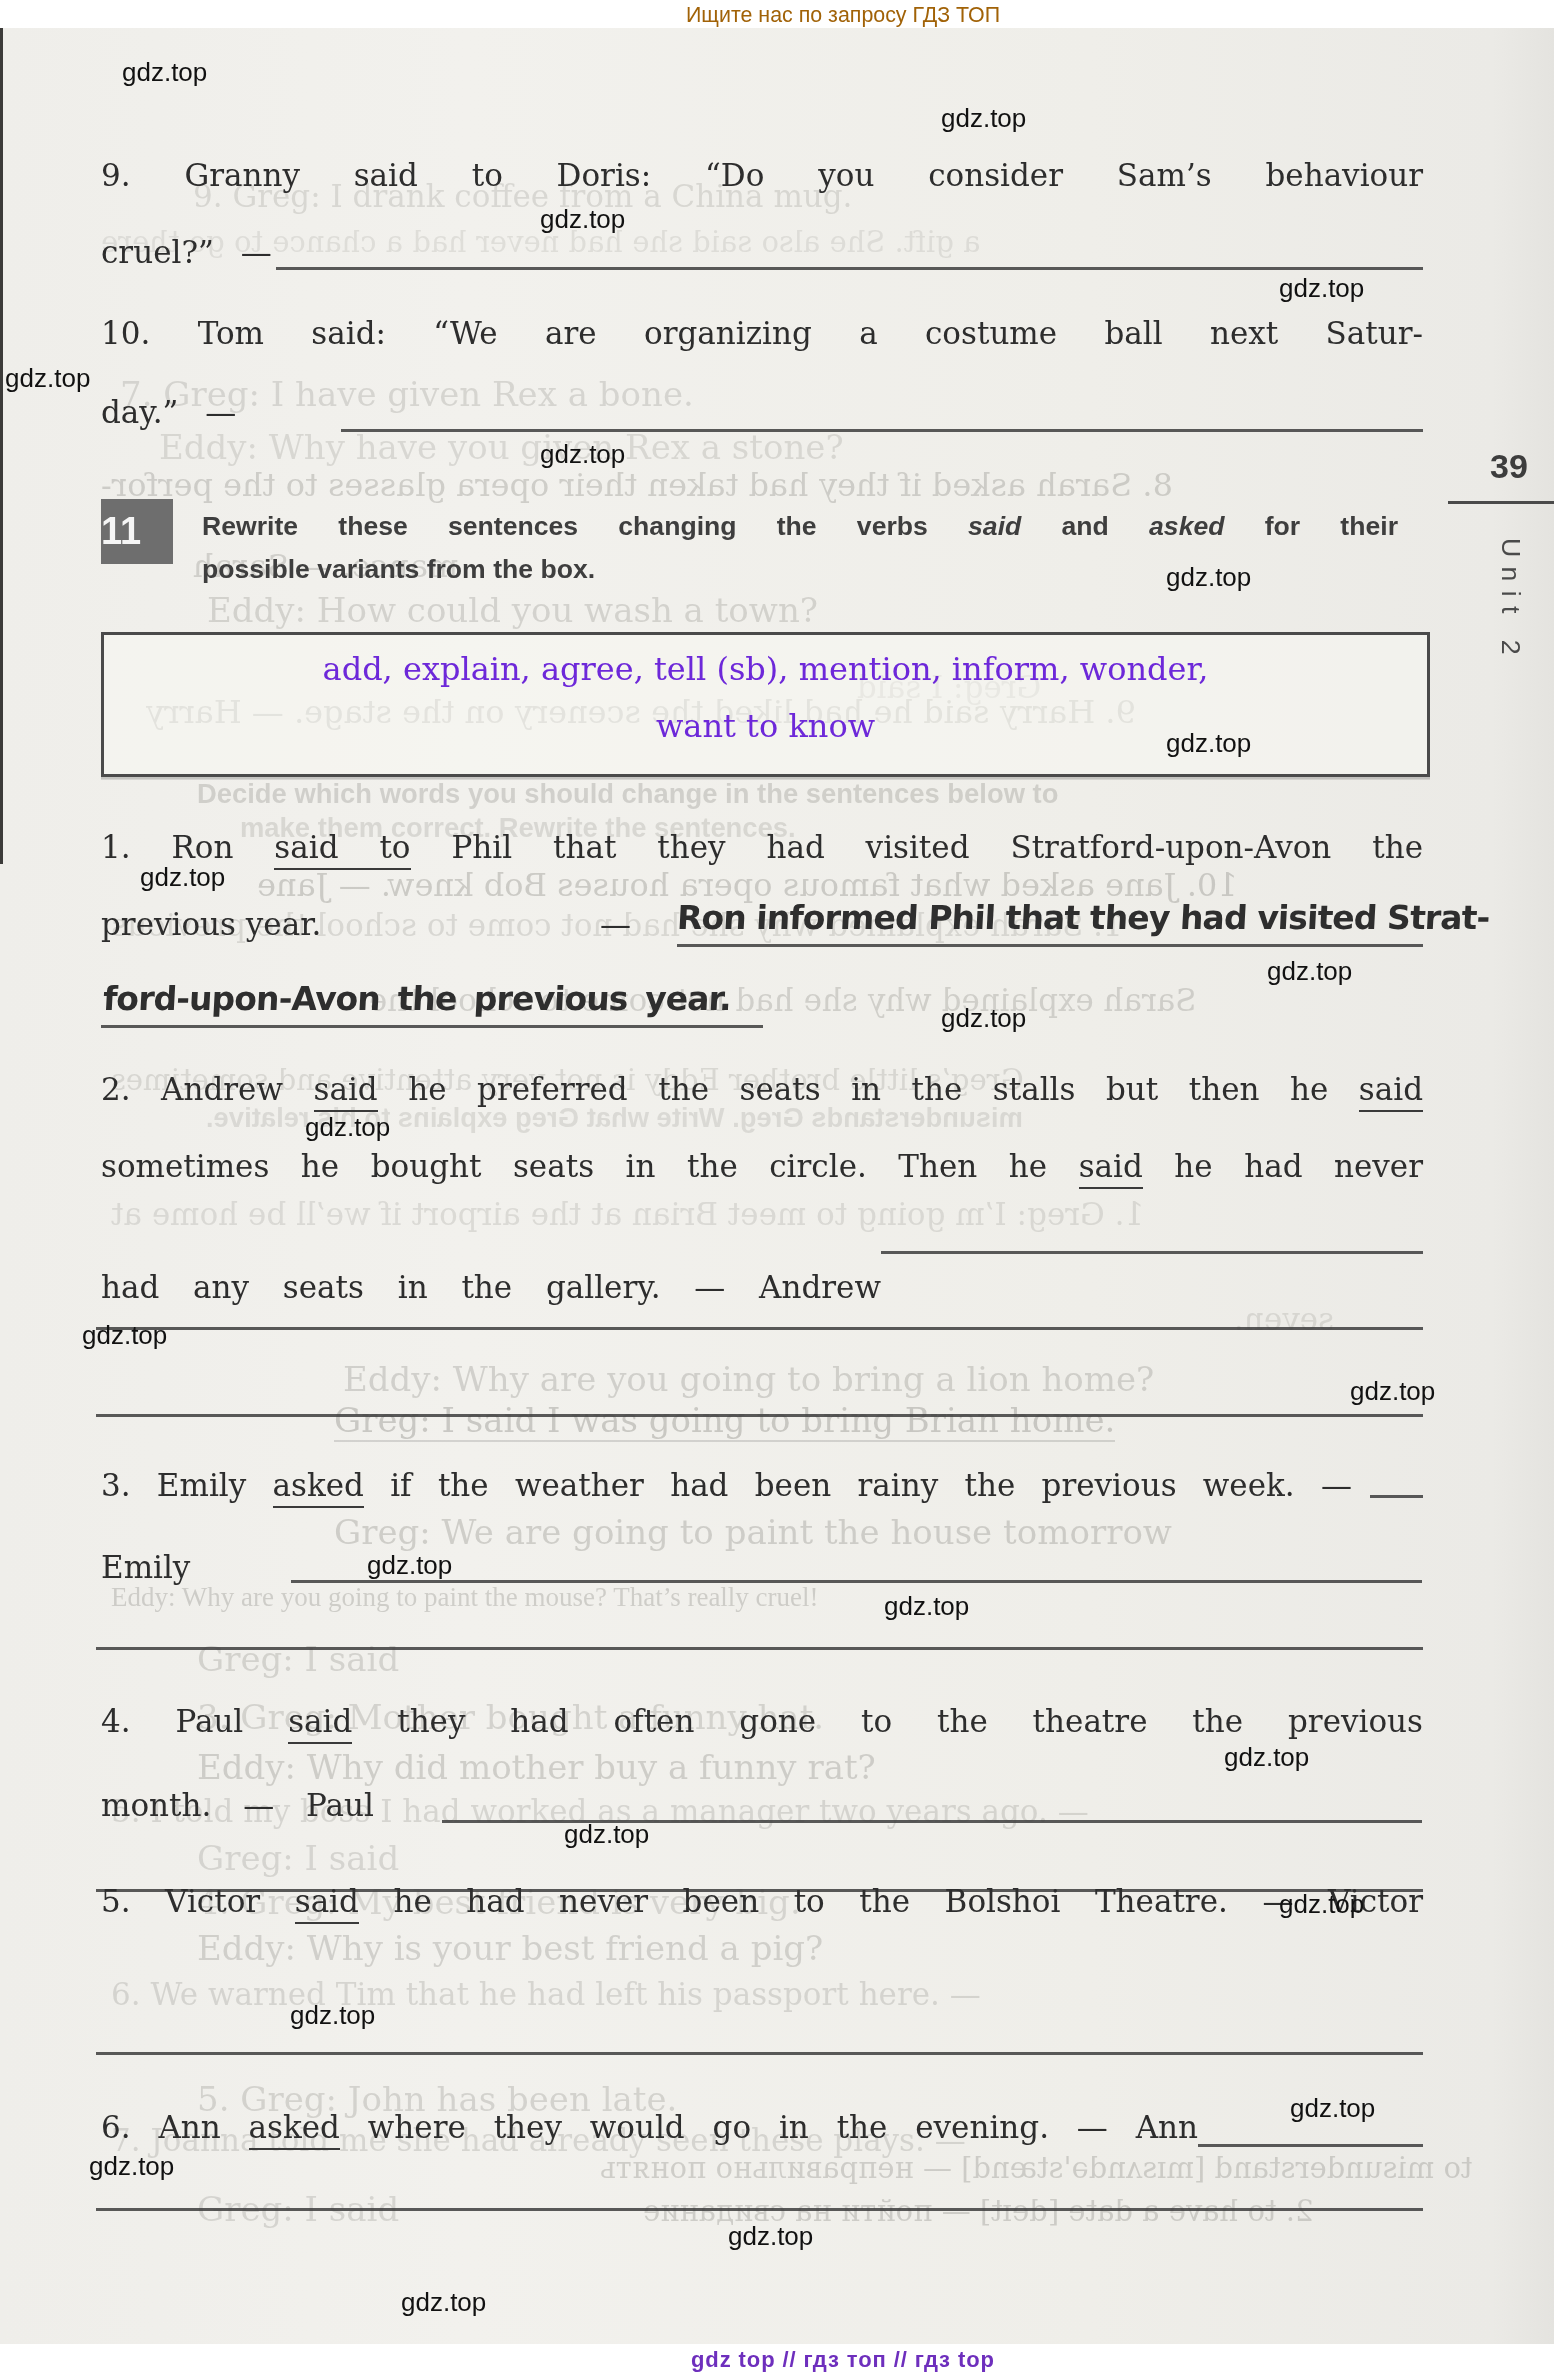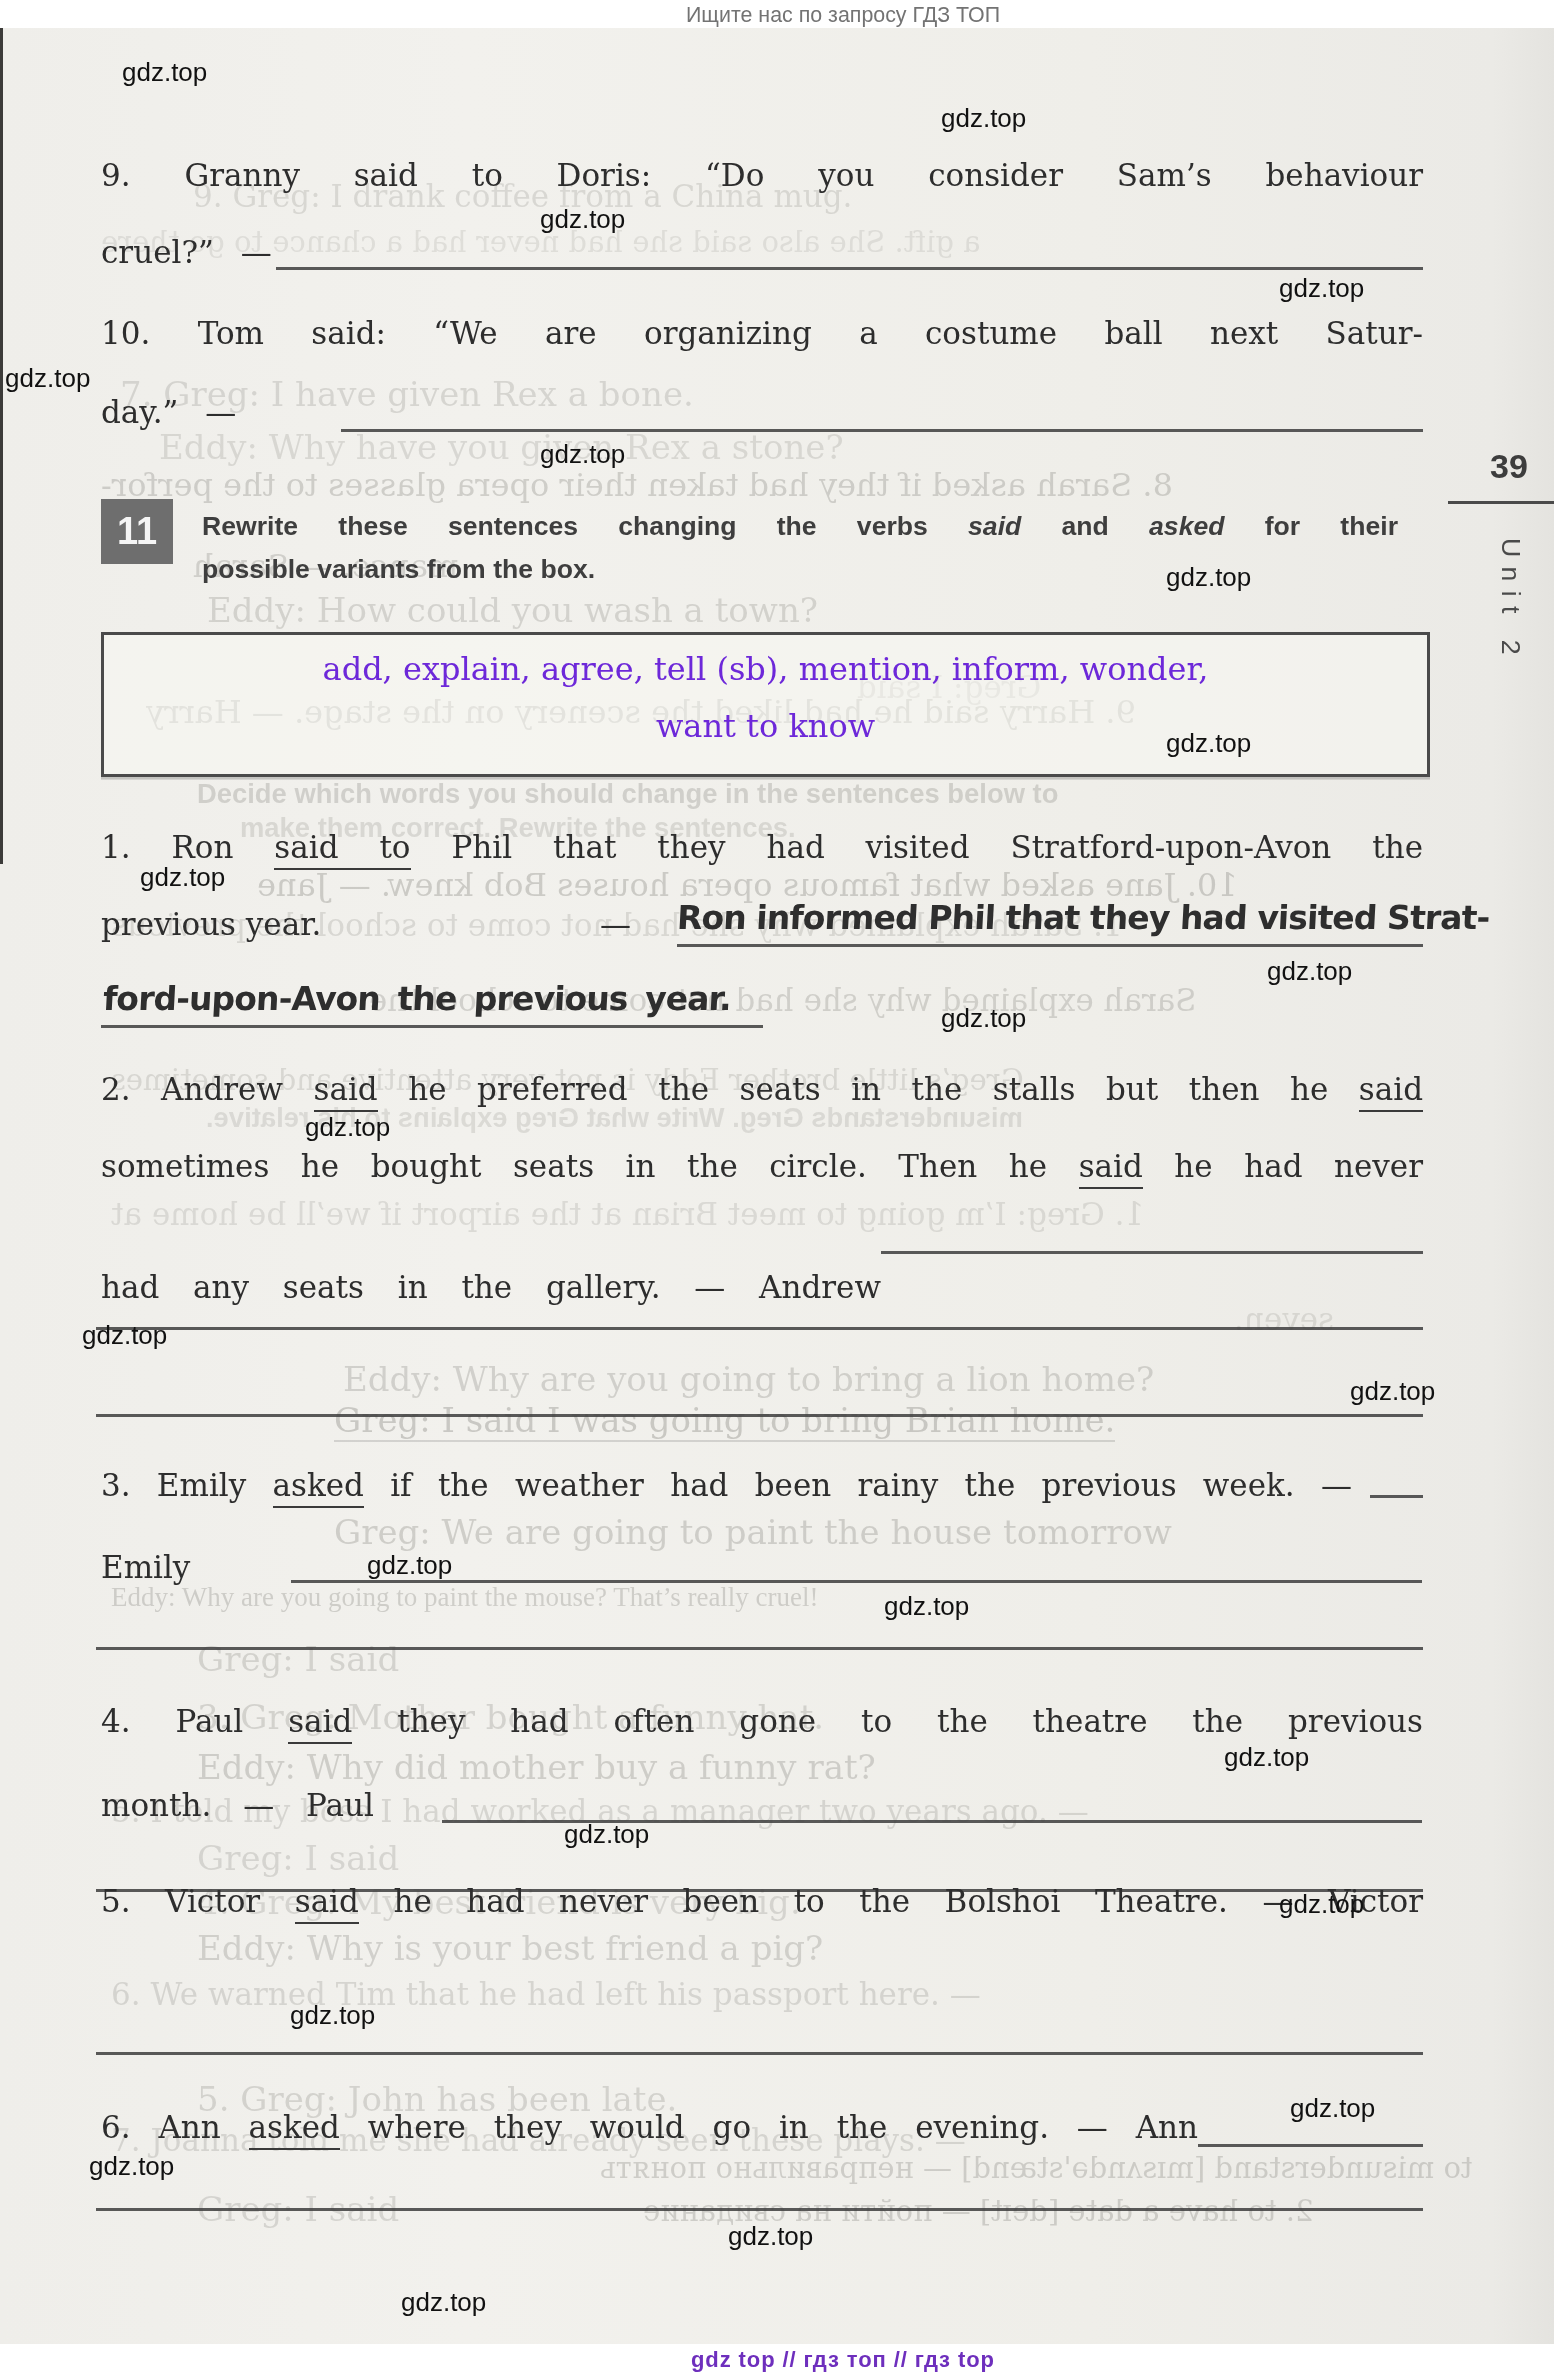--- a/index.html
+++ b/index.html
@@ -6,36 +6,36 @@
   body{
     width:1555px;height:2377px;position:relative;overflow:hidden;
     background:#ffffff;font-family:"DejaVu Serif",serif;
   }
   .scan{
     position:absolute;left:0;top:28px;width:1555px;height:2316px;
     background:linear-gradient(90deg,#efeeea 0%,#f2f1ed 30%,#efeee9 70%,#ebeae6 96%,#e4e3df 100%);
   }
   .left-edge{position:absolute;left:0;top:28px;width:3.4px;height:836px;background:#3c3b39;}
   .promo-top{position:absolute;left:686px;top:2.6px;font-family:"Liberation Sans",sans-serif;
-    font-size:21.4px;color:#737373;white-space:nowrap;}
+    font-size:21.4px;color:#a16207;white-space:nowrap;}
   .promo-bottom{position:absolute;left:691px;top:2347px;font-family:"Liberation Sans",sans-serif;
     font-size:22px;font-weight:700;letter-spacing:0.9px;color:#6e2fbd;white-space:nowrap;}
 
   .pline{position:absolute;font-family:"DejaVu Serif",serif;font-size:31px;line-height:39px;
     color:#2d2d2d;white-space:nowrap;}
   .just{left:101px;width:1322px;white-space:normal;text-align:justify;text-align-last:justify;}
   .tail{word-spacing:17px;}
   .u{border-bottom:2.6px solid #3a3a3a;padding-bottom:2.6px;}
   .hand{position:absolute;font-family:"DejaVu Sans",sans-serif;font-weight:700;font-size:33px;
     color:#2e2e2e;letter-spacing:-0.9px;white-space:nowrap;transform:skewX(-3deg);}
   .hrule{position:absolute;height:2.6px;background:#3d3d3d;opacity:.85;}
 
   .badge{position:absolute;left:101px;top:499px;width:72px;height:65px;background:#6e6e6e;
     color:#f5f5f5;font-family:"Liberation Sans",sans-serif;font-weight:700;font-size:38px;
-    display:flex;align-items:center;justify-content:center;}
+    display:flex;align-items:center;justify-content:flex-start;}
   .instr{position:absolute;left:202px;font-family:"Liberation Sans",sans-serif;font-weight:700;
     font-size:26.6px;color:#3e3e3e;white-space:nowrap;}
   .instr.justline{width:1196px;white-space:normal;text-align:justify;text-align-last:justify;}
   .instr .it{font-style:italic;font-weight:700;}
 
   .wordbox{position:absolute;left:101px;top:632px;width:1323px;height:139px;
     border:3.4px solid #4a4a4a;background:rgba(248,247,243,0.55);
     box-shadow:0 2.6px 0 rgba(0,0,0,0.18);}
   .wordbox .l{position:absolute;left:0;width:100%;text-align:center;font-size:32px;color:#6d28d9;
     font-family:"DejaVu Serif",serif;}

